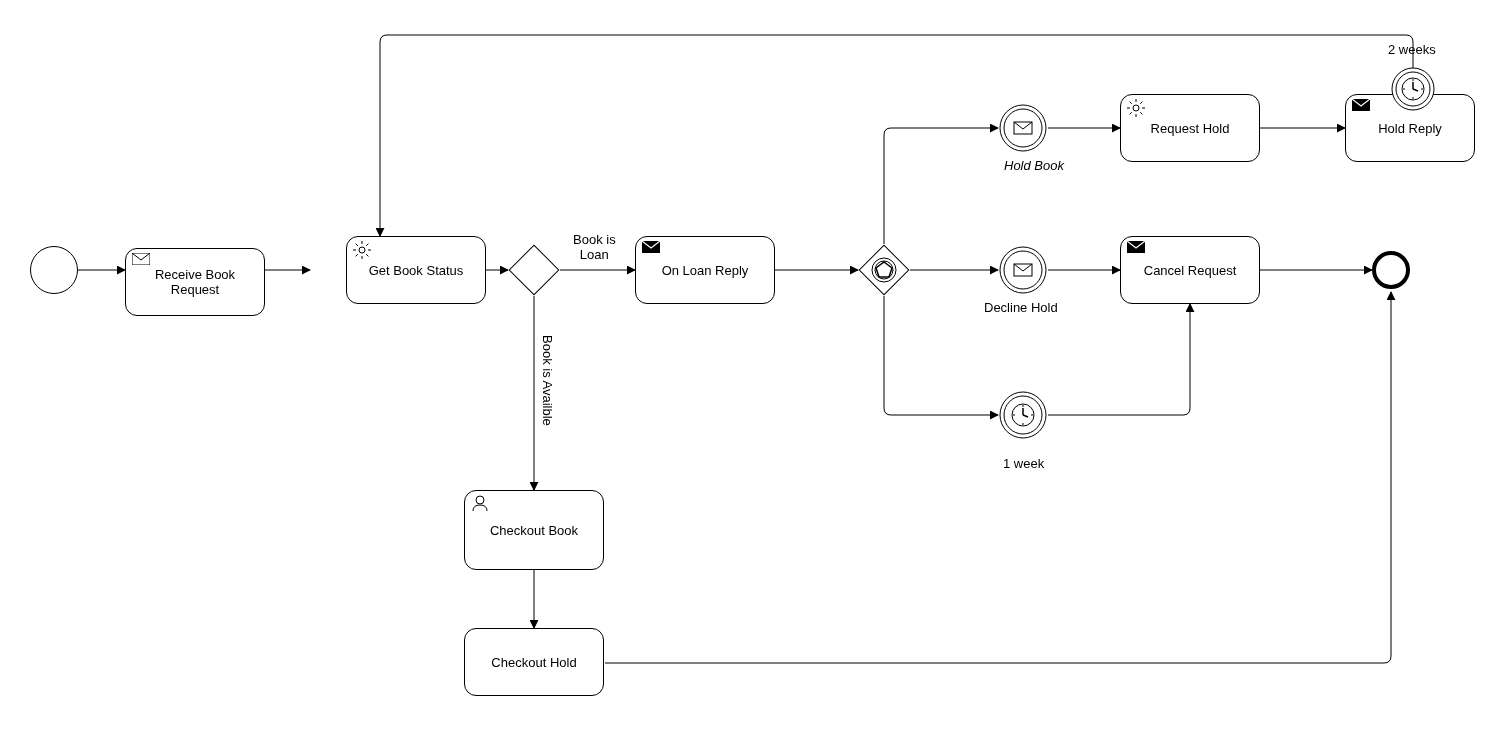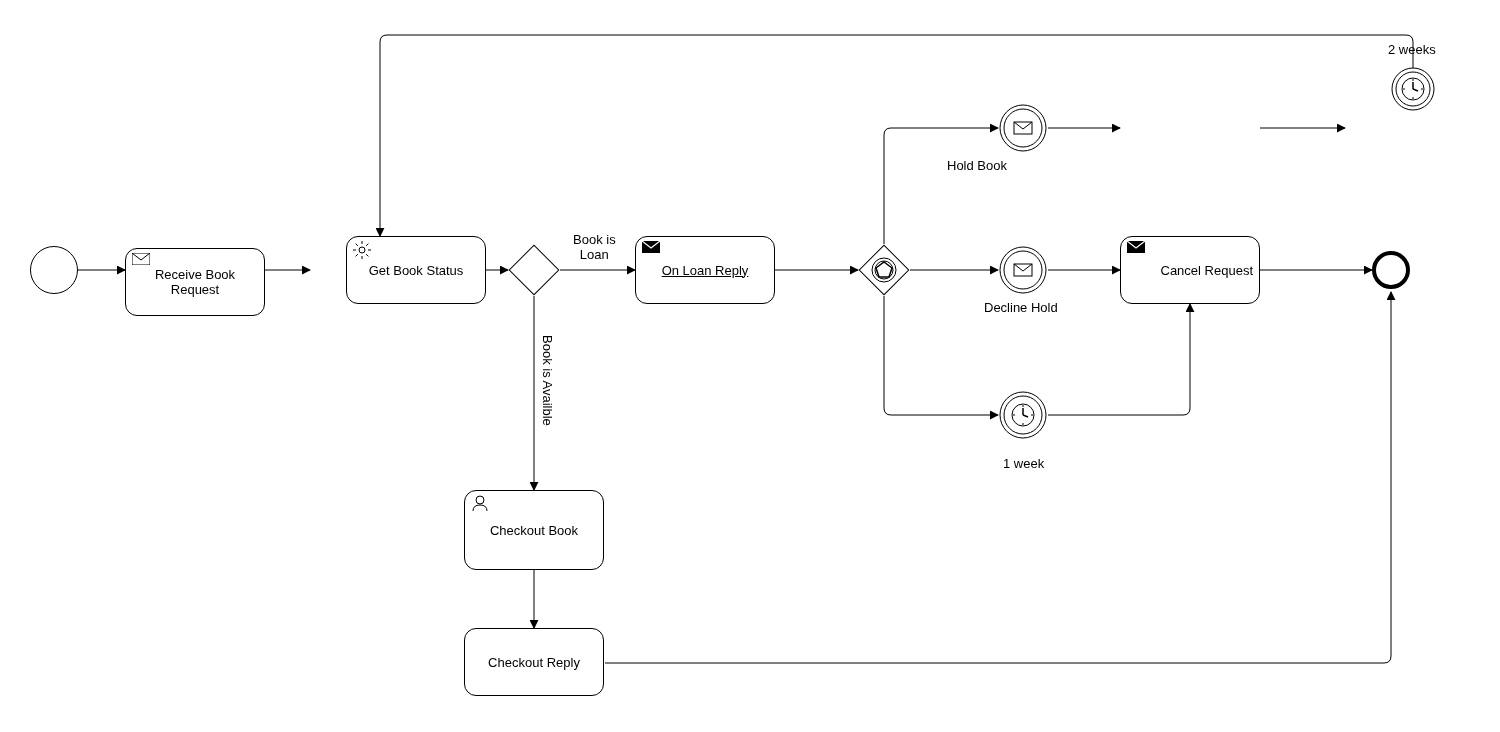--- a/index.html
+++ b/index.html
@@ -181,21 +181,21 @@
     <span>Get Book Status</span>
   </div>
 
   <div class="diamond" style="left:516px; top:252px; width:36px; height:36px;"></div>
 
   <div class="label" style="left:573px; top:232px; white-space:pre-line; text-align:center;">Book is
 Loan</div>
 
   <div class="label vertical" style="left:540px; top:335px;">Book is Availble</div>
 
-  <div class="task" style="left:635px; top:236px; width:140px; height:68px;text-decoration:underline;">
+  <div class="task" style="left:635px; top:236px; width:140px; height:68px;">
     <span class="icon">
       <svg width="18" height="12">
           <use href="#icon-envelope-black"></use>
         </svg>
     </span>
     <span>On Loan Reply</span>
   </div>
 
   <div class="diamond" style="left:866px; top:252px; width:36px; height:36px;"></div>
   <svg style="position:absolute; left:869px; top:255px;" width="30" height="30">
@@ -208,21 +208,21 @@
 
   <div style="position:absolute; left:998px; top:103px; width:50px; height:50px;">
     <svg width="50" height="50">
       <circle cx="25" cy="25" r="23" fill="#fff" stroke="#000" stroke-width="1"></circle>
       <circle cx="25" cy="25" r="19" fill="none" stroke="#000" stroke-width="1"></circle>
       <g transform="translate(16,19)">
           <use href="#icon-envelope"></use>
         </g>
     </svg>
   </div>
-  <div class="label" style="left:947px; top:158px;">Hold Book</div>
+  <div class="label" style="left:1004px; top:158px;font-style:italic;">Hold Book</div>
 
   <div style="position:absolute; left:998px; top:245px; width:50px; height:50px;">
     <svg width="50" height="50">
       <circle cx="25" cy="25" r="23" fill="#fff" stroke="#000" stroke-width="1"></circle>
       <circle cx="25" cy="25" r="19" fill="none" stroke="#000" stroke-width="1"></circle>
       <g transform="translate(16,19)">
           <use href="#icon-envelope"></use>
         </g>
     </svg>
   </div>
@@ -232,50 +232,66 @@
     <svg width="50" height="50">
       <circle cx="25" cy="25" r="23" fill="#fff" stroke="#000" stroke-width="1"></circle>
       <circle cx="25" cy="25" r="19" fill="none" stroke="#000" stroke-width="1"></circle>
       <g transform="translate(13,13)">
           <use href="#icon-clock"></use>
         </g>
     </svg>
   </div>
   <div class="label" style="left:1003px; top:445px;margin-top:11px;">1 week</div>
 
-
+  <div class="task" style="left:1120px; top:94px; width:140px; height:68px;">
+    <span class="icon">
+      <svg width="18" height="18">
+          <use href="#icon-gear"></use>
+        </svg>
+    </span>
+    <span>Request Hold</span>
+  </div>
+
+  <div class="task" style="left:1345px; top:94px; width:130px; height:68px;">
+    <span class="icon">
+      <svg width="18" height="12">
+          <use href="#icon-envelope-black"></use>
+        </svg>
+    </span>
+    <span>Hold Reply</span>
+  </div>
 
   <div style="position:absolute; left:1390px; top:66px; width:46px; height:46px;">
     <svg width="46" height="46">
       <circle cx="23" cy="23" r="21" fill="#fff" stroke="#000" stroke-width="1"></circle>
       <circle cx="23" cy="23" r="17" fill="none" stroke="#000" stroke-width="1"></circle>
       <g transform="translate(11,11)">
           <use href="#icon-clock"></use>
         </g>
     </svg>
   </div>
   <div class="label" style="left:1388px; top:42px;">2 weeks</div>
 
-  <div class="task" style="left:1120px; top:236px; width:140px; height:68px;justify-content:flex-end;">
+  <div class="task" style="left:1120px; top:236px; width:140px; height:68px;">
     <span class="icon">
       <svg width="18" height="12">
           <use href="#icon-envelope-black"></use>
         </svg>
     </span>
     <span>Cancel Request</span>
   </div>
 
   <div class="circle end" style="left:1372px; top:251px; width:38px; height:38px;"></div>
 
   <div class="task" style="left:464px; top:490px; width:140px; height:80px;">
     <span class="icon">
       <svg width="18" height="18">
           <use href="#icon-user"></use>
         </svg>
     </span>
     <span>Checkout Book</span>
   </div>
 
   <div class="task" style="left:464px; top:628px; width:140px; height:68px;">
-    <span>Checkout Reply</span>
+    <span>Checkout Hold</span>
   </div>
 
 </div>
 
 </body></html>

